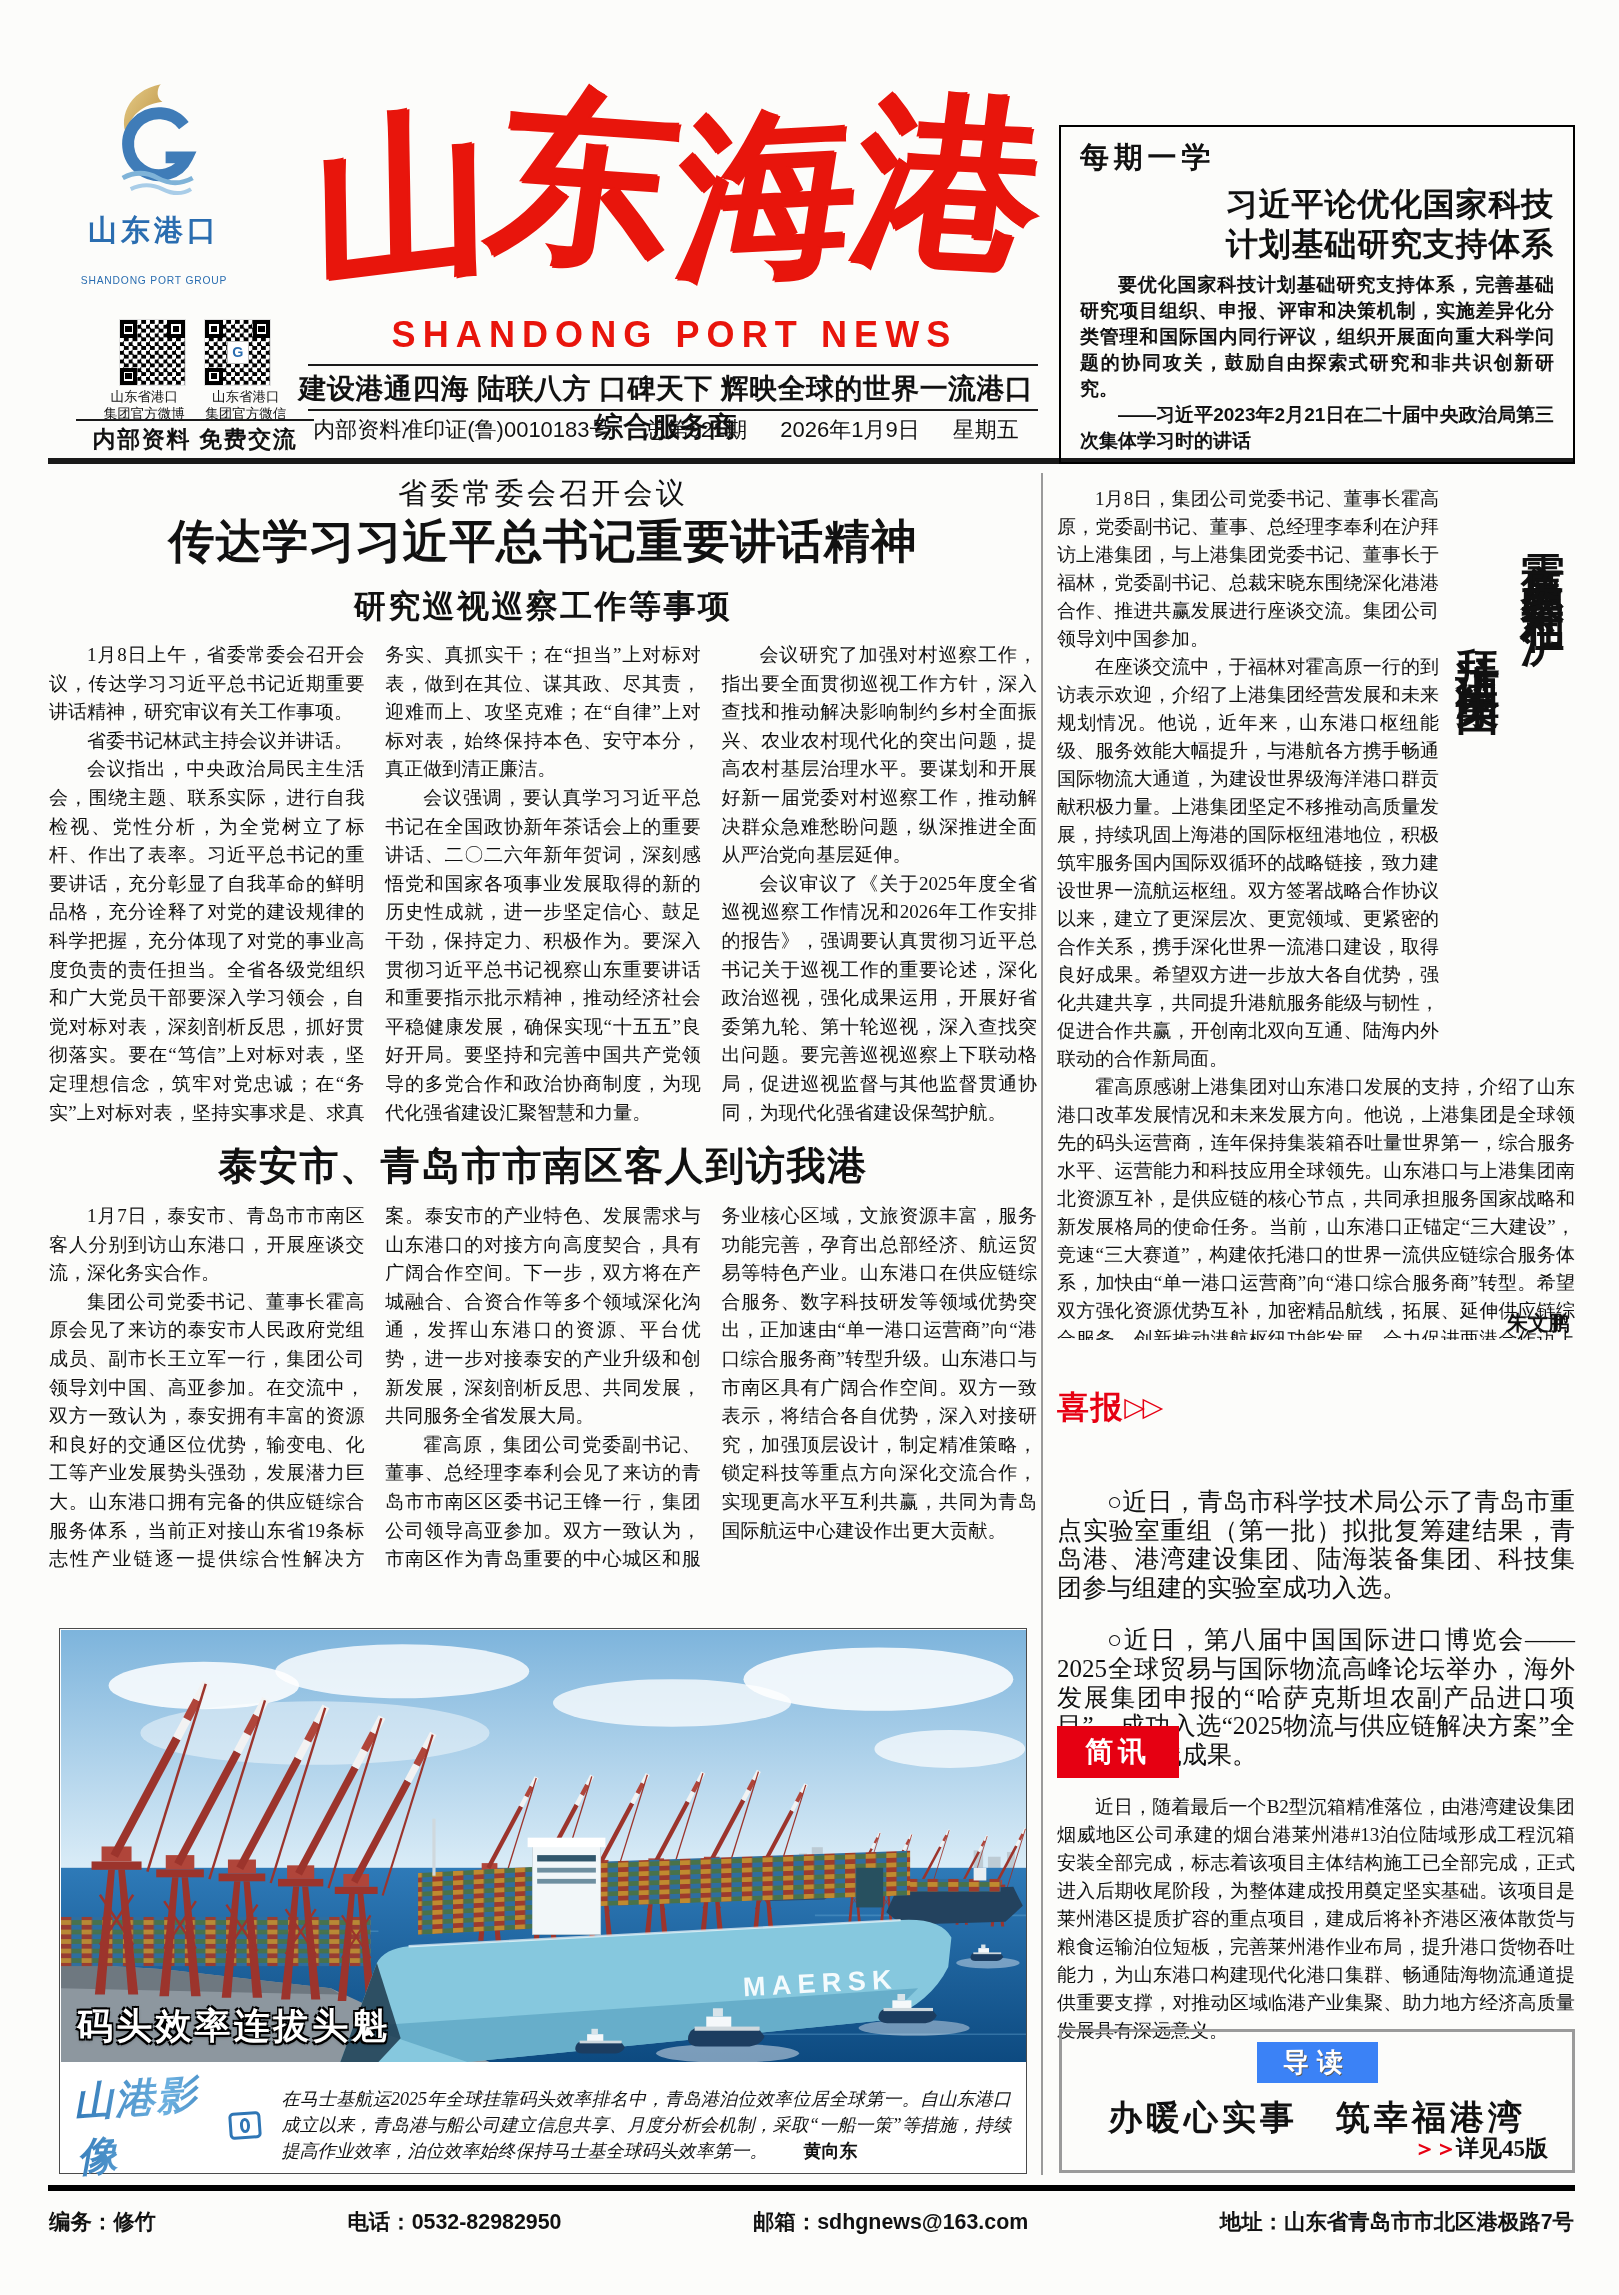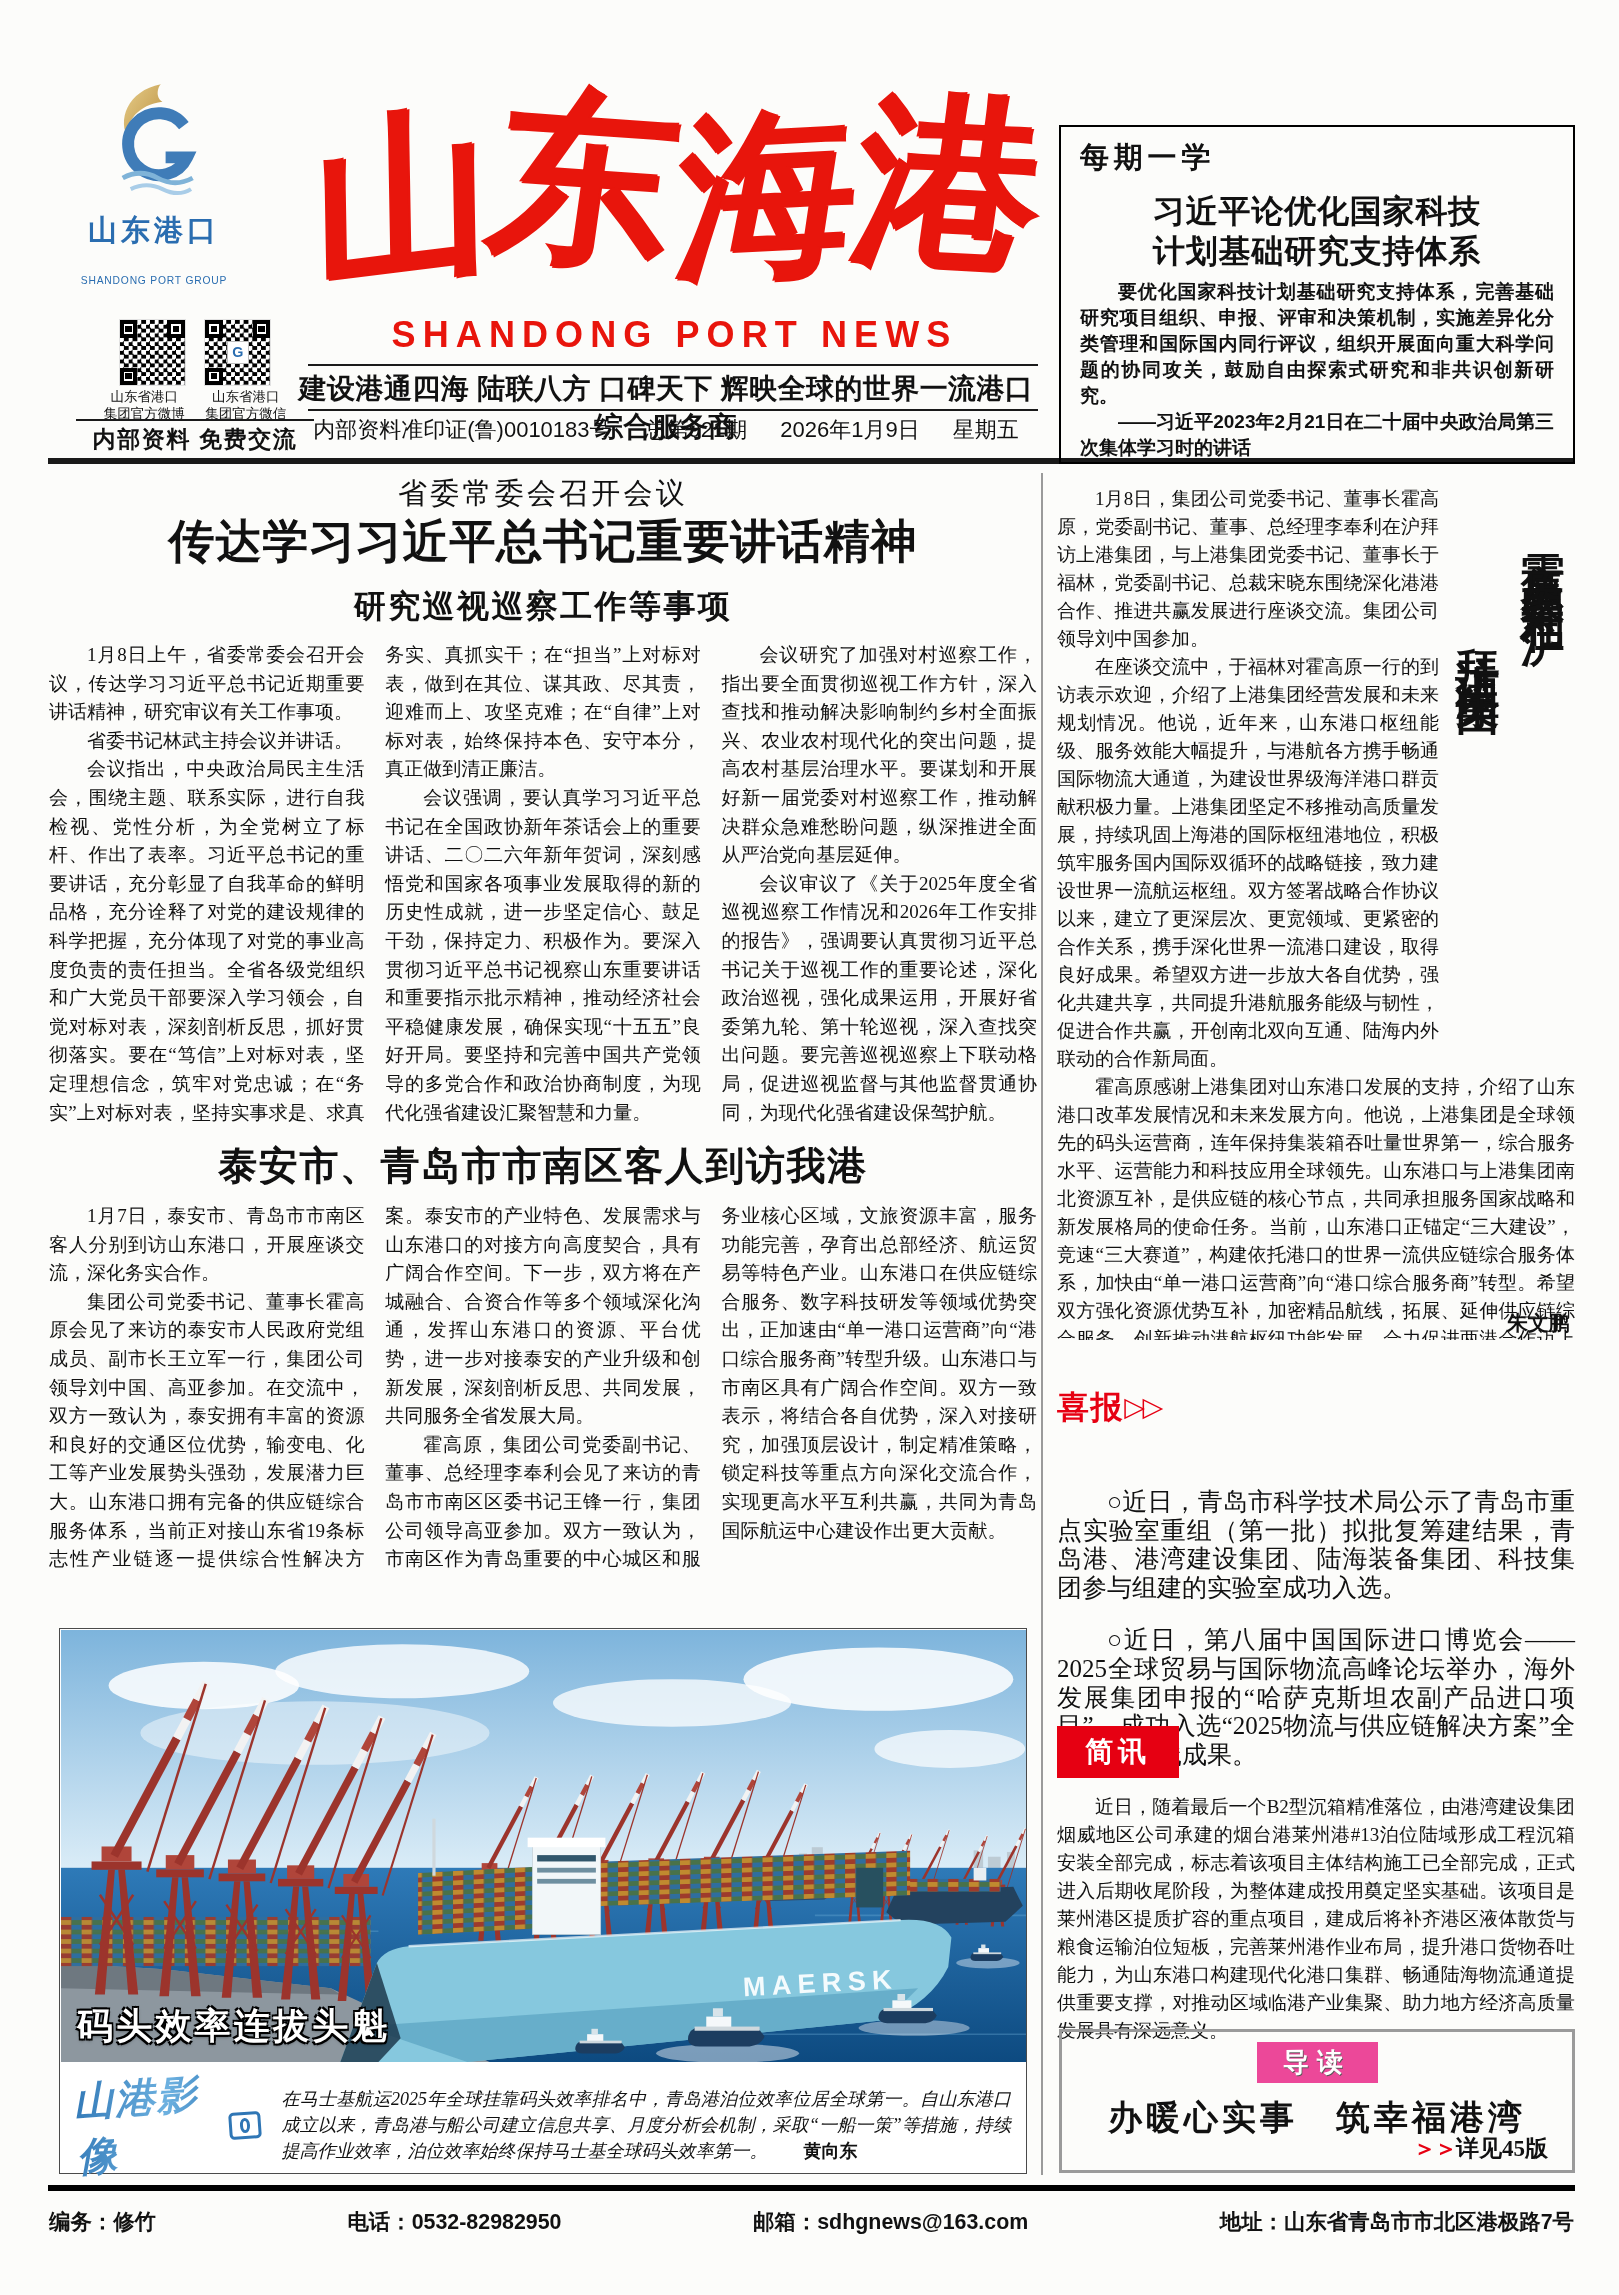--- a/index.html
+++ b/index.html
@@ -65,40 +65,40 @@
   .camera{width:36px;height:27px;border:3.2px solid #2f76b5;border-radius:4.8px;position:relative;box-sizing:border-box;transform:rotate(-4deg);}
   .camera::after{content:"";position:absolute;inset:3.2px 8px;border:3.2px solid #2f76b5;border-radius:50%;}
   .caption-text{flex:1;font-size:18px;line-height:26px;font-style:italic;}
   .photographer{font-weight:700;font-style:normal;white-space:nowrap;margin-left:36px;}
 
   
   .vrule{left:1041px;top:473px;width:1.6px;height:1702px;background:#9a9a9a;}
   .study-box{left:1059px;top:125px;width:516px;height:339px;border:2.4px solid #000;box-sizing:border-box;
              padding:11px 19px 6.3px;overflow:hidden;}
   .study-label{font-size:29px;font-weight:700;letter-spacing:4.8px;}
-  .study-title{text-align:center;font-weight:900;font-size:32px;line-height:40px;margin-top:13px;letter-spacing:0.8px;}
+  .study-title{text-align:right;font-weight:900;font-size:32px;line-height:40px;margin-top:6px;letter-spacing:0.8px;}
   .study-body{margin-top:8px;font-weight:700;font-size:19px;line-height:26px;}
 
   .a3-body{left:1057px;top:485px;width:518px;height:855px;font-size:19px;line-height:28px;overflow:hidden;}
   .vtitle{float:right;width:136px;height:584px;writing-mode:vertical-rl;font-size:44px;font-weight:800;
           line-height:65px;letter-spacing:9.5px;padding-top:33px;box-sizing:border-box;text-indent:0;}
   .vtitle .v2{text-indent:94px;}
   .a3-author{left:1057px;top:1309px;width:512px;text-align:right;font-weight:700;font-size:20.6px;}
 
   .xibao-label{left:1057px;top:1386px;font-size:32px;font-weight:800;color:#e60012;letter-spacing:1.6px;}
   .xibao-label .arrows{font-size:27px;letter-spacing:-2.4px;vertical-align:1.6px;}
   .xibao-items{left:1057px;top:1488px;width:518px;font-size:25px;line-height:28.6px;}
   .xibao-items p{margin-bottom:24px;}
 
   .jianxun-box{left:1057px;top:1726px;width:122px;height:52px;background:#e60012;color:#fff;
                display:flex;align-items:center;justify-content:center;font-weight:800;font-size:28px;letter-spacing:4.8px;}
   .jianxun-body{left:1057px;top:1793px;width:518px;height:246px;font-size:19px;line-height:28px;overflow:hidden;}
 
   .daodu-box{left:1059px;top:2029px;width:516px;height:144px;border:3.2px solid #9a9a9a;box-sizing:border-box;}
-  .daodu-label{width:121px;height:41px;margin:9.5px auto 0;background:#ec4899;color:#fff;display:flex;
+  .daodu-label{width:121px;height:41px;margin:9.5px auto 0;background:#3b82f6;color:#fff;display:flex;
                align-items:center;justify-content:center;font-weight:800;font-size:26px;letter-spacing:8px;
                text-shadow:0.8px 0.8px 0 #555;}
   .daodu-head{text-align:center;font-size:34px;font-weight:900;letter-spacing:4px;margin-top:12.7px;}
   .daodu-more{position:absolute;right:24px;bottom:6.3px;font-size:23px;}
   .daodu-more .arr{color:#e60012;font-weight:800;letter-spacing:-1.6px;}
   .daodu-more .txt{font-weight:600;}
 
   
   .footer-rule{left:48px;top:2185px;width:1527px;height:5.6px;background:#000;}
   .footer{left:49px;top:2207px;width:1525px;display:flex;justify-content:space-between;

